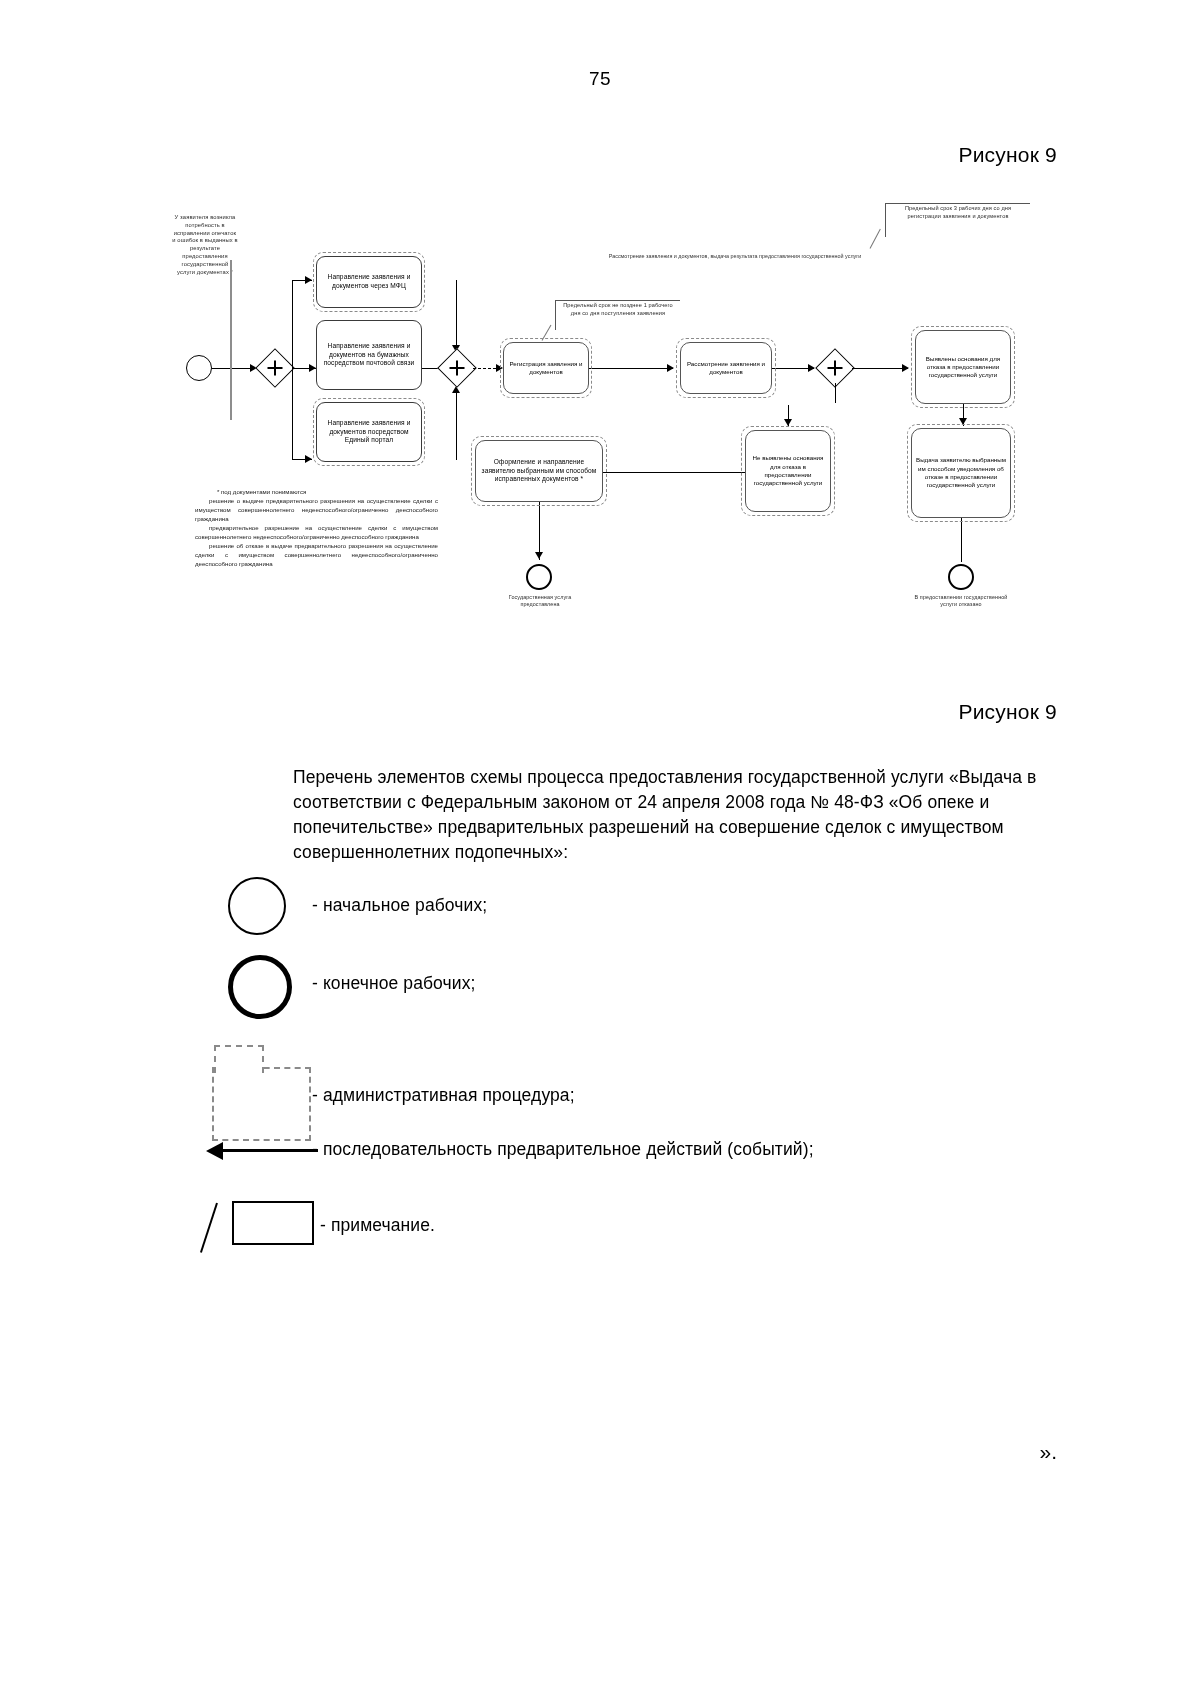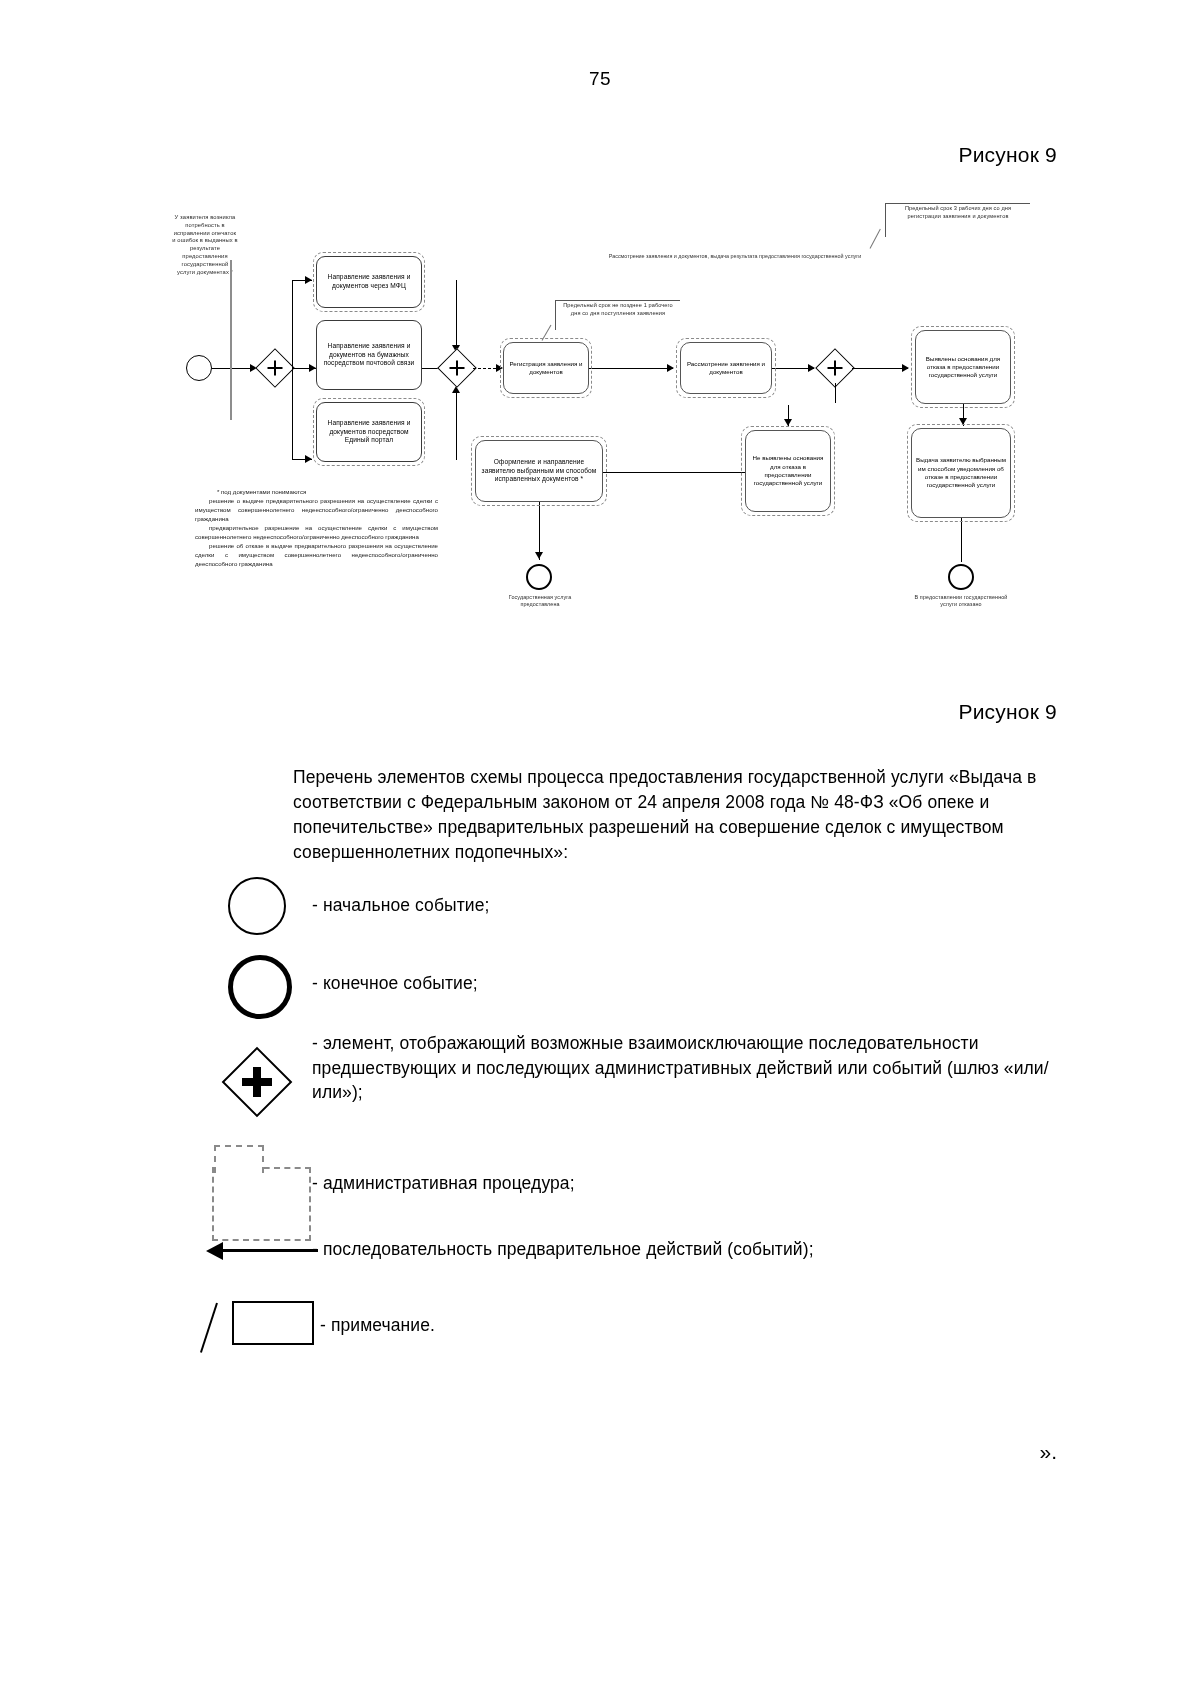--- a/index.html
+++ b/index.html
@@ -275,37 +275,33 @@
   </div>
 
   <div class="fig-caption" id="fig3-caption">Рисунок 9</div>
 
   <div class="legend-intro">Перечень элементов схемы процесса предоставления государственной услуги «Выдача в соответствии с Федеральным законом от 24 апреля 2008 года № 48-ФЗ «Об опеке и попечительстве» предварительных разрешений на совершение сделок с имуществом совершеннолетних подопечных»:</div>
 
   <div class="legend">
 
     <div class="legend-row" style="height:84px;">
       <div class="sym sym-circle-thin" style="left:68px; top:12px;"></div>
-      <div class="legend-text" style="top:28px;">- начальное событие;</div>
+      <div class="legend-text" style="top:28px;">- начальное рабочих;</div>
     </div>
 
     <div class="legend-row" style="height:82px;">
       <div class="sym sym-circle-thick" style="left:68px; top:6px;"></div>
-      <div class="legend-text" style="top:22px;">- конечное событие;</div>
-    </div>
-
-    <div class="legend-row" style="height:100px;">
-      <div class="sym sym-gate" style="left:72px; top:26px;"></div>
-      <div class="legend-text" style="top:0px; width:770px;">- элемент, отображающий возможные взаимоисключающие последовательности предшествующих и последующих административных действий или событий (шлюз «или/или»);</div>
-    </div>
+      <div class="legend-text" style="top:22px;">- конечное рабочих;</div>
+    </div>
+
 
 
     <div class="legend-row" style="height:96px;">
       <div class="sym sym-proc" style="left:52px; top:36px;"></div>
-      <div class="legend-text" style="top:40px;">- административная процедура;</div>
+      <div class="legend-text" style="top:52px;">- административная процедура;</div>
     </div>
 
     <div class="legend-row" style="height:62px;">
       <div class="sym sym-arrow-line" style="left:62px; top:22px;"></div>
       <div class="sym sym-arrow-head" style="left:46px; top:15px;"></div>
       <div class="legend-text" style="top:10px;">- последовательность предварительное действий (событий);</div>
     </div>
 
     <div class="legend-row" style="height:80px;">
       <div class="sym sym-note-box" style="left:72px; top:12px;"></div>

